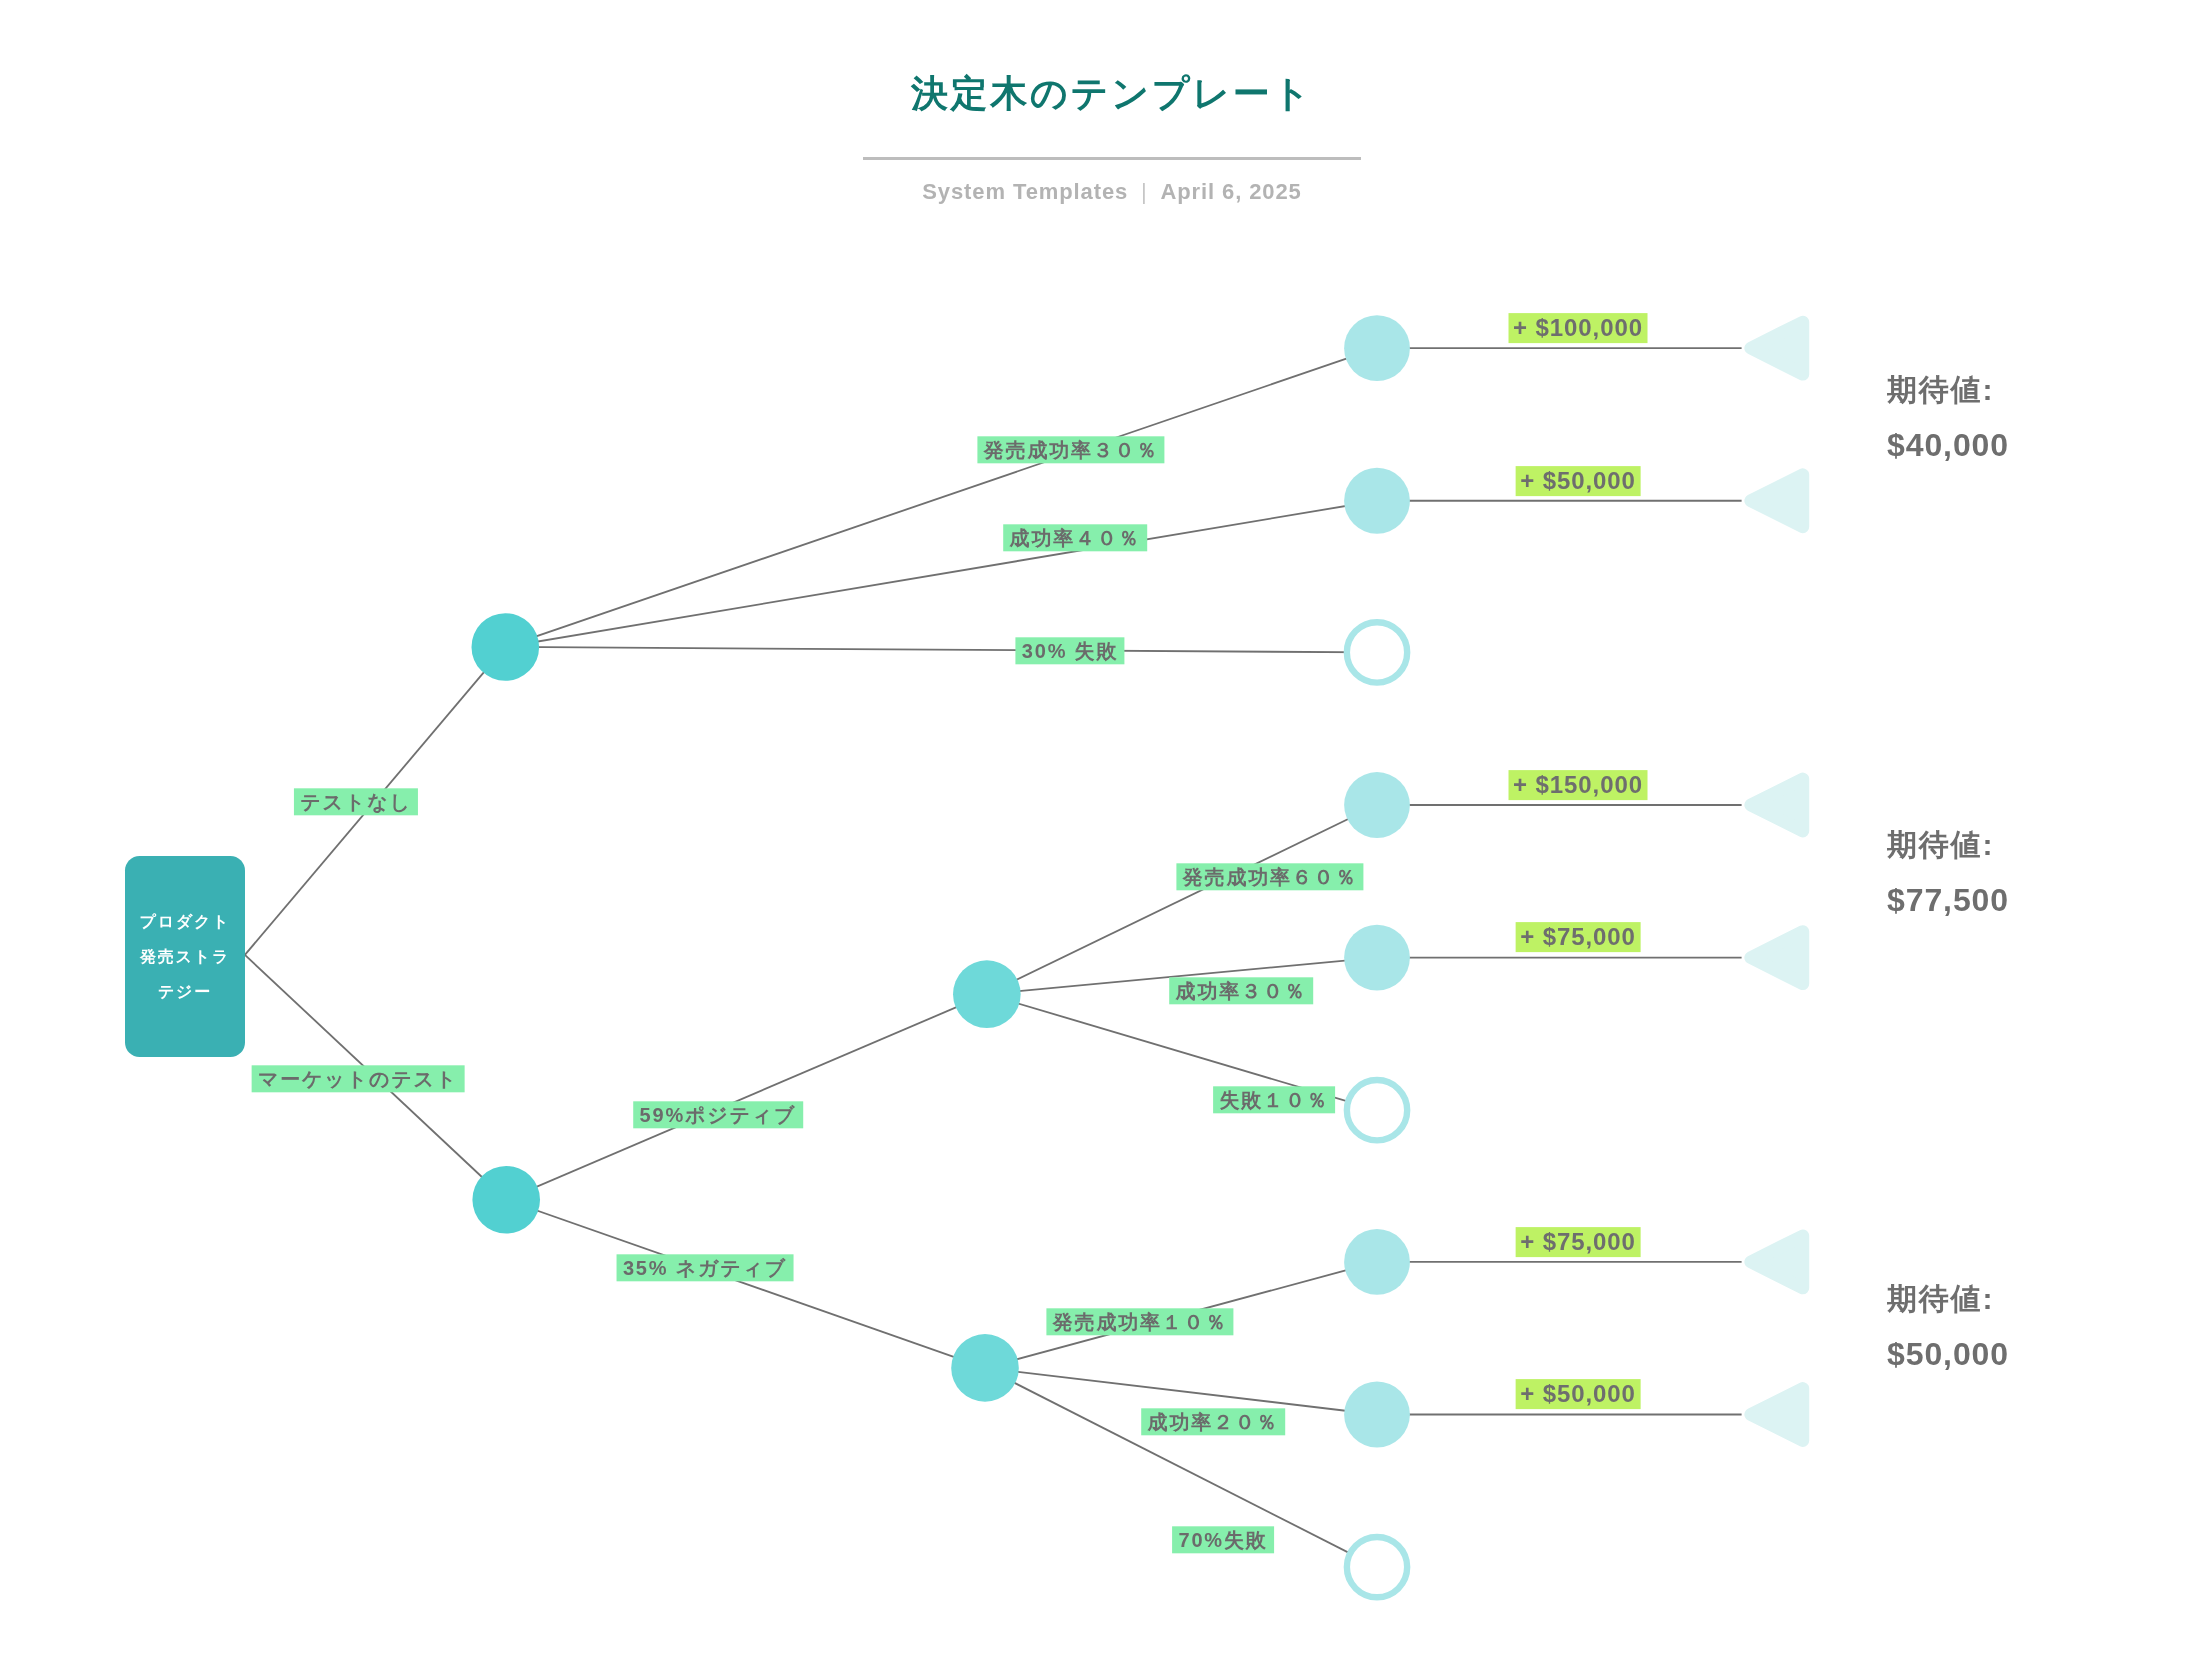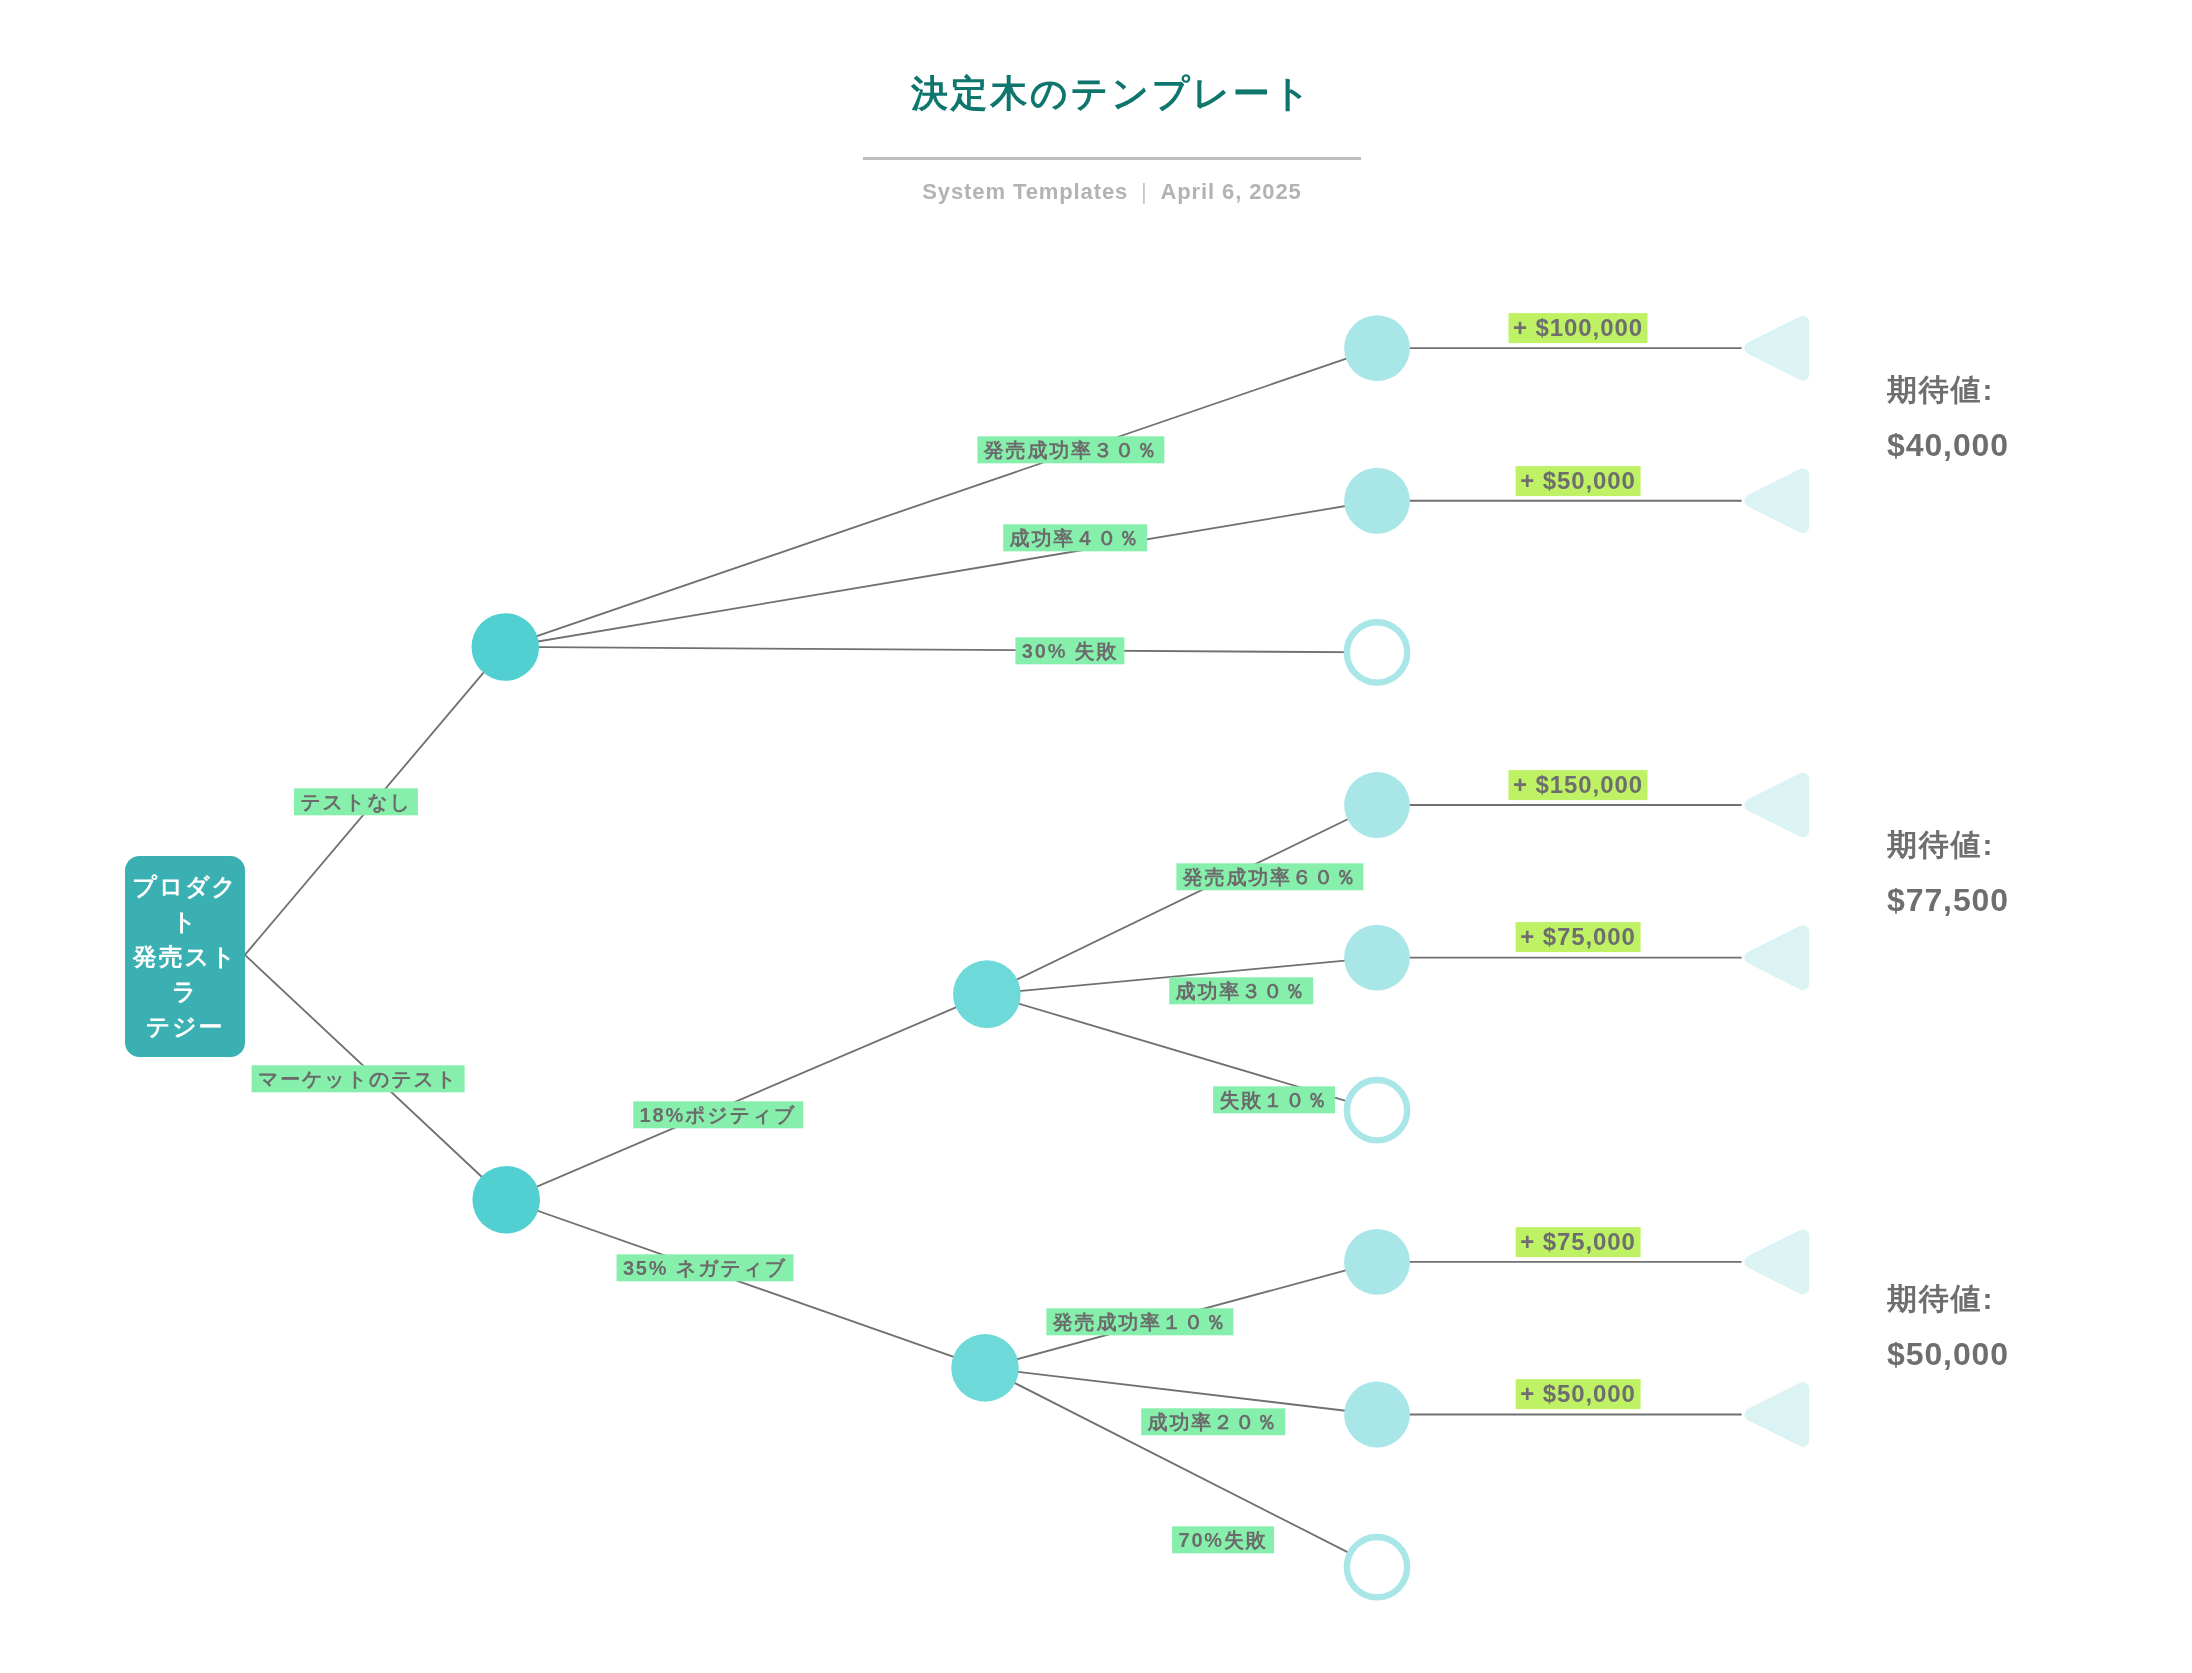--- a/index.html
+++ b/index.html
@@ -18,21 +18,21 @@
     position:absolute;left:1112px;top:179px;transform:translateX(-50%);
     font-size:22px;font-weight:700;color:#b3b3b3;letter-spacing:0.9px;white-space:nowrap;
     display:flex;gap:12.8px;align-items:flex-end;
   }
   .subtitle .divider{color:#c6c6c6;font-weight:400;}
   
   .root-box{
     position:absolute;left:125px;top:856px;width:120px;height:201px;
     background:#3ab0b3;border-radius:14.6px;
     display:flex;flex-direction:column;align-items:center;justify-content:center;
-    color:#ffffff;font-size:24px;font-weight:700;line-height:35px;letter-spacing:1.8px;
+    color:#ffffff;font-size:16px;font-weight:700;line-height:35px;letter-spacing:1.8px;
     text-align:center;
   }
   
   .lbl{
     position:absolute;transform:translate(-50%,-50%);
     background:#86efac;color:#6b6b6b;font-weight:700;font-size:20px;
     letter-spacing:1.8px;padding:2.7px 6.4px;white-space:nowrap;line-height:1.1;
   }
   .money{
     position:absolute;transform:translate(-50%,-50%);
@@ -111,21 +111,21 @@
     <div>テジー</div>
   </div>
 
   <div class="lbl" style="left:356px;top:802px;">テストなし</div>
   <div class="lbl" style="left:358px;top:1079px;">マーケットのテスト</div>
 
   <div class="lbl" style="left:1071px;top:450px;">発売成功率３０％</div>
   <div class="lbl" style="left:1075px;top:538px;">成功率４０％</div>
   <div class="lbl" style="left:1070px;top:651px;">30% 失敗</div>
 
-  <div class="lbl" style="left:718px;top:1115px;">18%ポジティブ</div>
+  <div class="lbl" style="left:718px;top:1115px;">59%ポジティブ</div>
   <div class="lbl" style="left:705px;top:1268px;">35% ネガティブ</div>
 
   <div class="lbl" style="left:1234px;top:877px;margin-left:36px;">発売成功率６０％</div>
   <div class="lbl" style="left:1241px;top:991px;">成功率３０％</div>
   <div class="lbl" style="left:1274px;top:1100px;">失敗１０％</div>
 
   <div class="lbl" style="left:1140px;top:1322px;text-align:center;">発売成功率１０％</div>
   <div class="lbl" style="left:1213px;top:1422px;">成功率２０％</div>
   <div class="lbl" style="left:1223px;top:1540px;">70%失敗</div>
 

